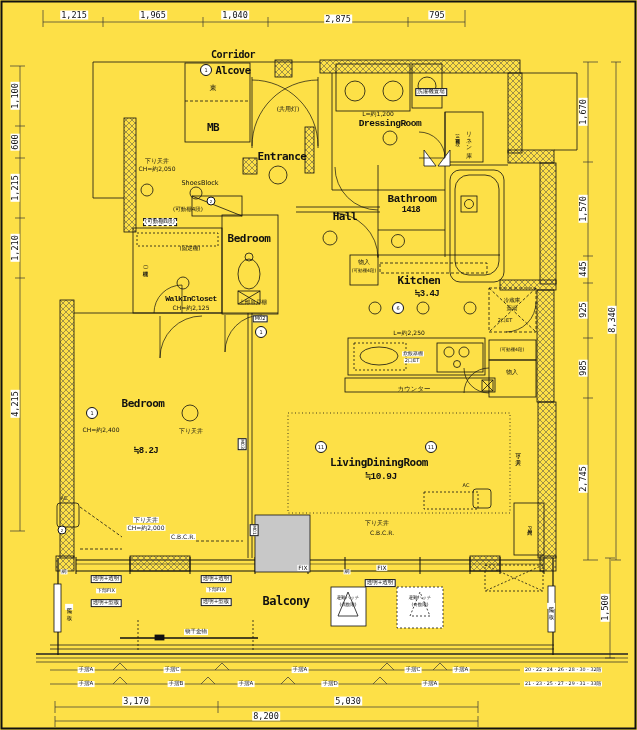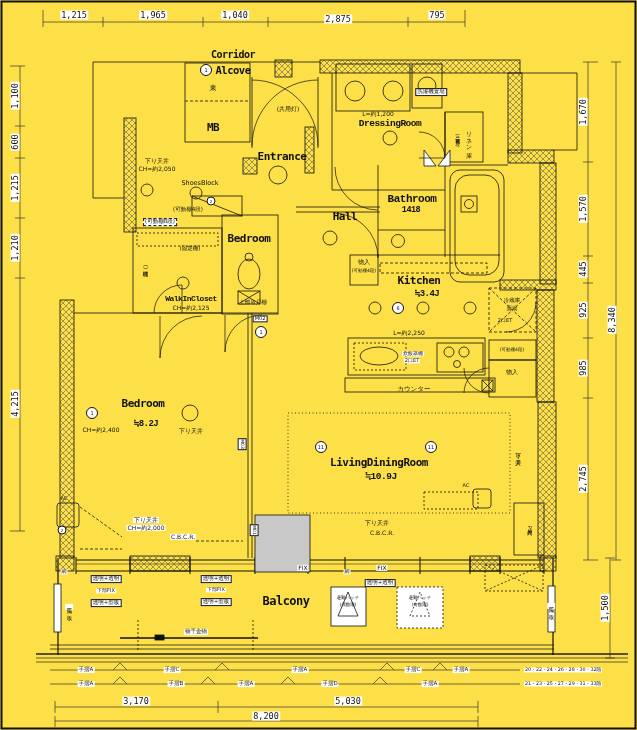--- a/index.html
+++ b/index.html
@@ -220,21 +220,21 @@
 <div class="lbl med" style="left:191px;top:299px;font-size:8px">WalkInCloset</div>
 <div class="lbl" style="left:191px;top:308px">CH=約2,125</div>
 <div class="lbl med" style="left:390px;top:124px;font-size:9.5px">DressingRoom</div>
 <div class="lbl" style="left:378px;top:114px">L=約1,200</div>
 <div class="lbl med" style="left:412px;top:200px;font-size:11px">Bathroom</div>
 <div class="lbl med" style="left:411px;top:210px;font-size:8.5px">1418</div>
 <div class="lbl big" style="left:419px;top:281px">Kitchen</div>
 <div class="lbl med" style="left:427px;top:295px">≒3.4J</div>
 <div class="lbl big" style="left:143px;top:404px">Bedroom</div>
 <div class="lbl" style="left:101px;top:430px">CH=約2,400</div>
-<div class="lbl med" style="left:146px;top:425px">≒8.2J</div>
+<div class="lbl med" style="left:146px;top:452px">≒8.2J</div>
 <div class="lbl big" style="left:379px;top:463px">LivingDiningRoom</div>
 <div class="lbl med" style="left:381px;top:477px;font-size:9.5px">≒10.9J</div>
 <div class="lbl big" style="left:286px;top:601px;font-size:12px">Balcony</div>
 
 <div class="lbl" style="left:157px;top:161px">下り天井</div>
 <div class="lbl" style="left:157px;top:169px">CH=約2,050</div>
 <div class="lbl" style="left:288px;top:109px">(共用灯)</div>
 <div class="lbl" style="left:200px;top:183px;font-size:6.5px">ShoesBlock</div>
 <div class="lbl" style="left:188px;top:210px;font-size:5.5px">(可動棚4段)</div>
 <div class="lbl bxd" style="left:160px;top:222px;font-size:5.5px">(可動棚8段)</div>

